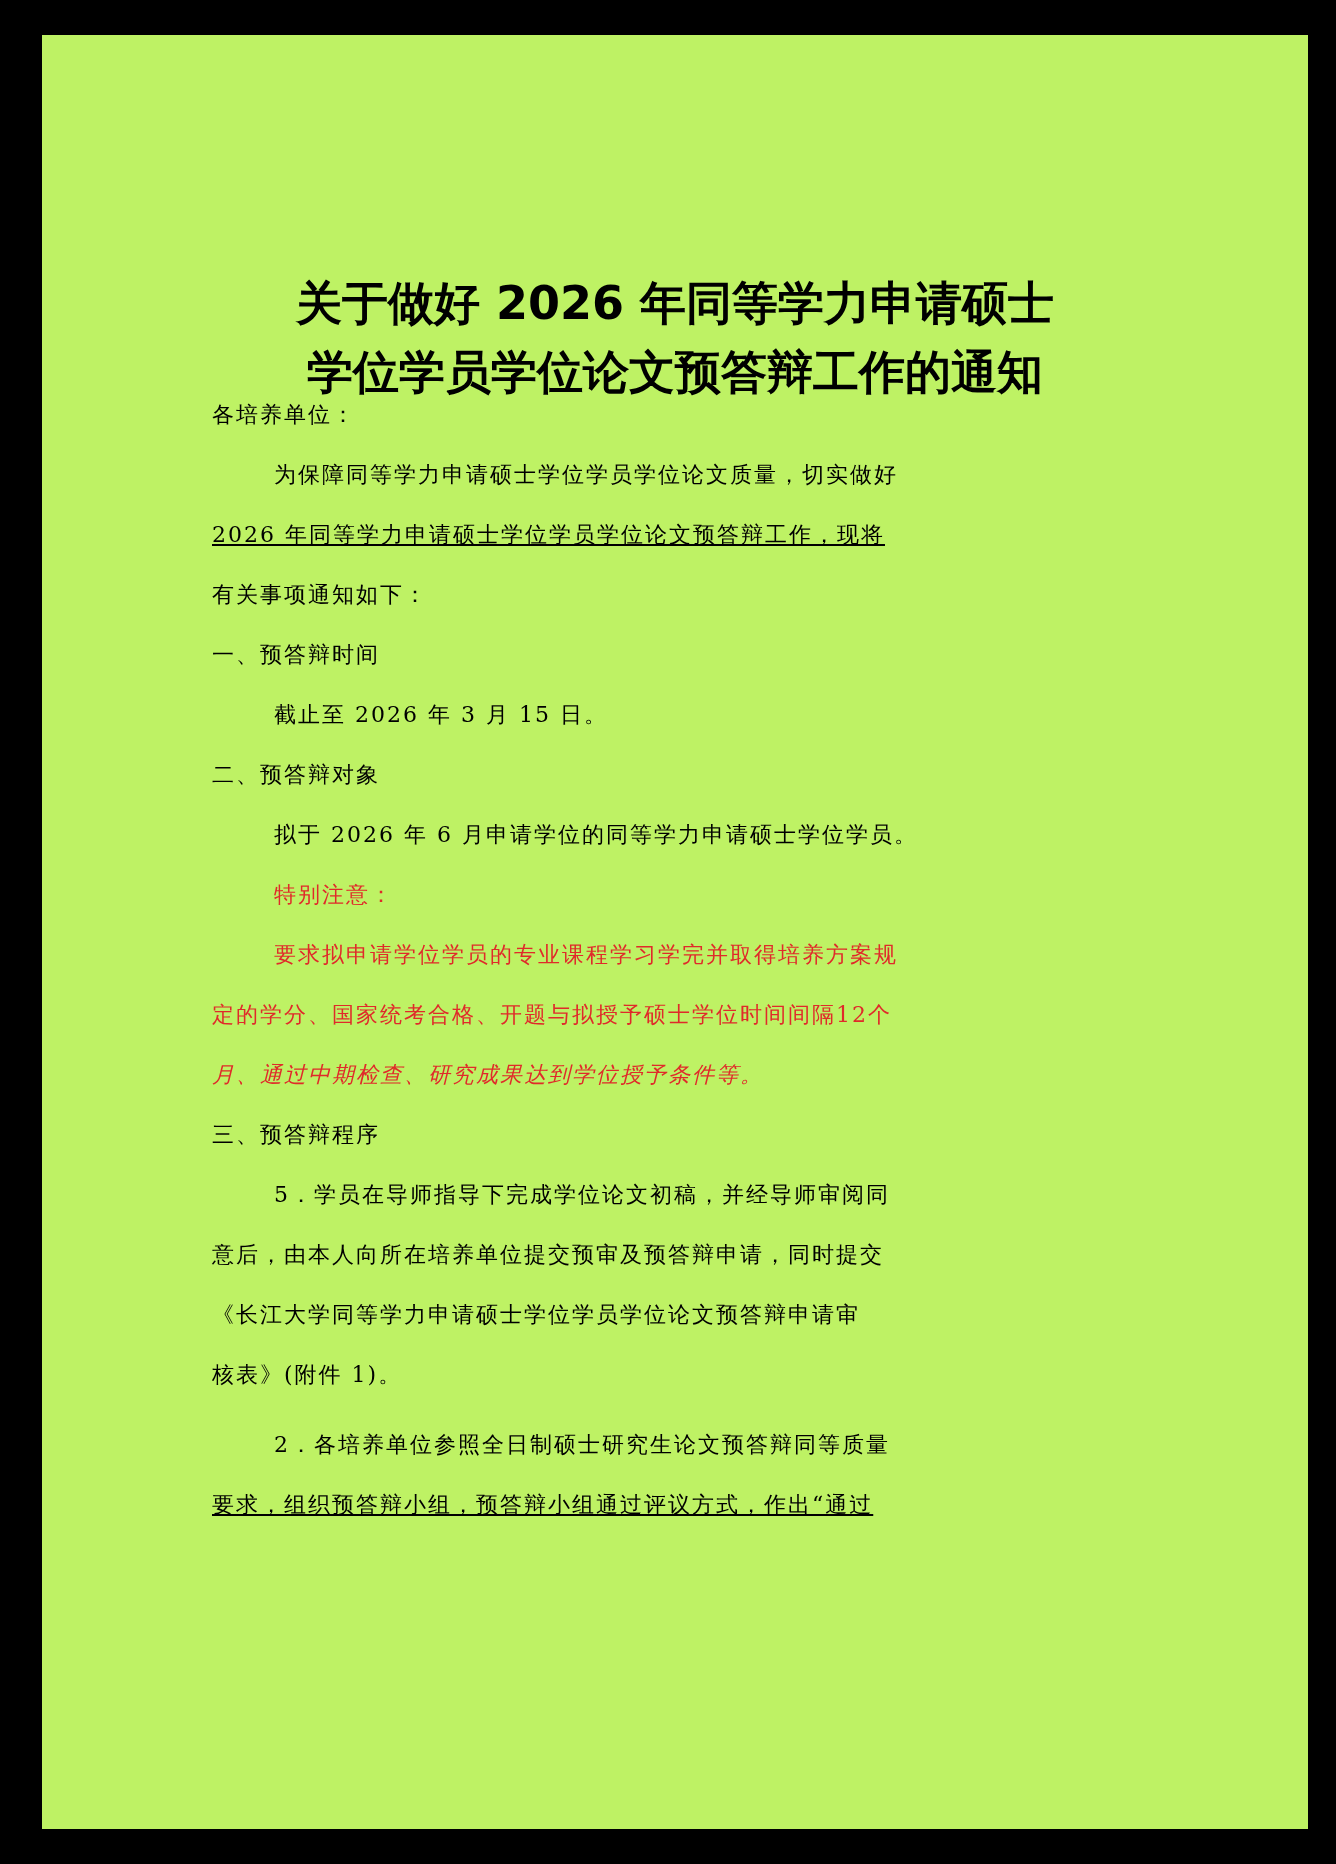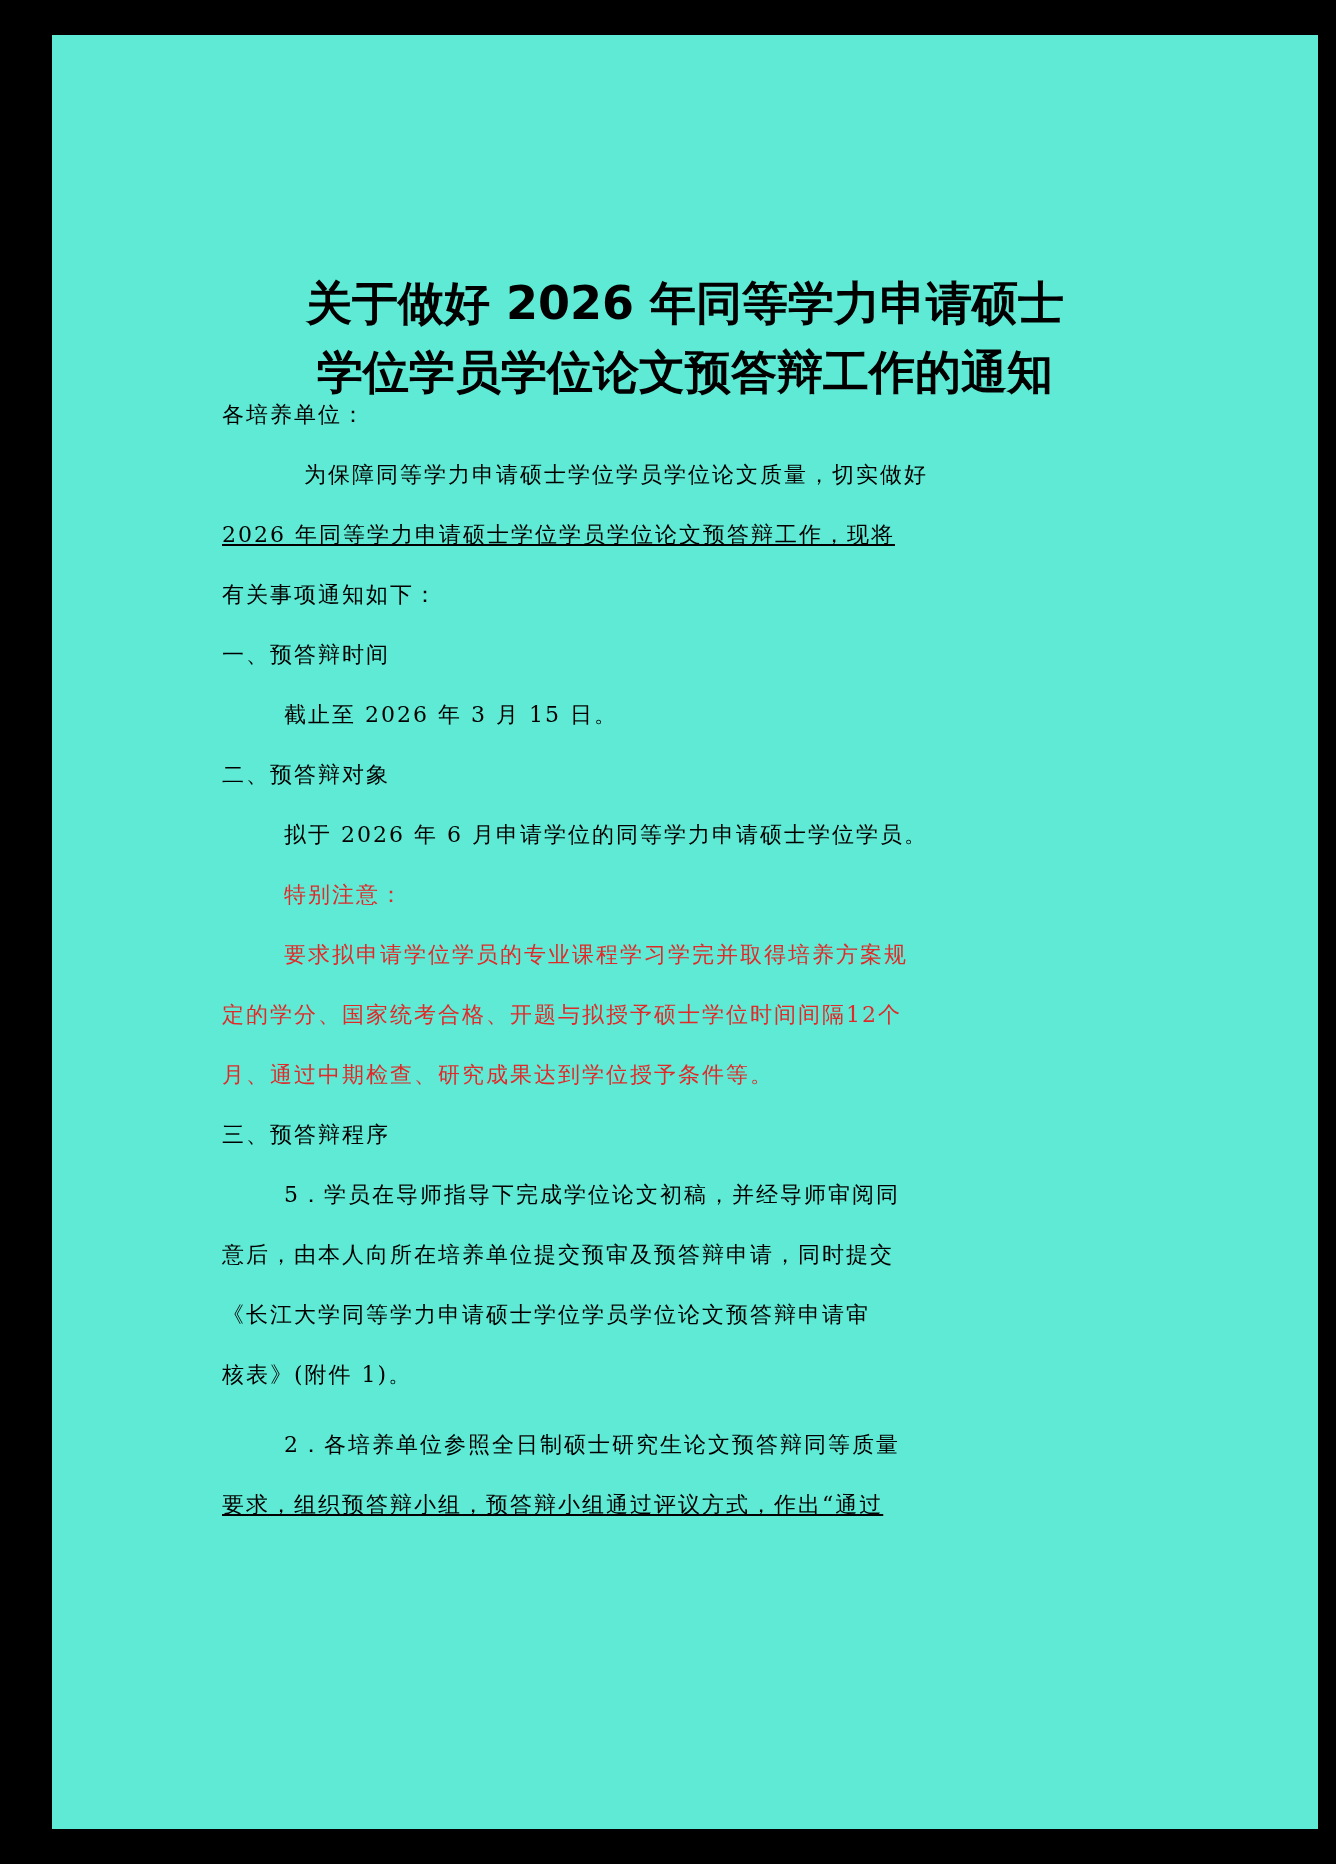--- a/index.html
+++ b/index.html
@@ -8,25 +8,25 @@
     background: #000;
   }
   body {
     width: 1336px;
     height: 1864px;
     position: relative;
     overflow: hidden;
   }
   .page {
     position: absolute;
-    left: 52px;
+    left: 42px;
     top: 35px;
     width: 1266px;
     height: 1794px;
-    background: #5eead4;
+    background: #bef264;
     overflow: hidden;
   }
   .title {
     position: absolute;
     left: 0;
     width: 1266px;
     text-align: center;
     font-family: "DejaVu Sans", "Liberation Sans", sans-serif;
     font-weight: bold;
     font-size: 46px;
@@ -53,34 +53,34 @@
 </head>
 <body>
 
 <div class="page">
 
   <div class="title l1">关于做好 2026 年同等学力申请硕士</div>
   <div class="title l2">学位学员学位论文预答辩工作的通知</div>
 
   <div class="body-text" style="top:365px;">各培养单位：</div>
 
-  <div class="body-text indent" style="top:425px;margin-left:20px;">为保障同等学力申请硕士学位学员学位论文质量，切实做好</div>
+  <div class="body-text indent" style="top:425px;">为保障同等学力申请硕士学位学员学位论文质量，切实做好</div>
   <div class="body-text" style="top:485px;text-decoration:underline;">2026 年同等学力申请硕士学位学员学位论文预答辩工作，现将</div>
   <div class="body-text" style="top:545px;">有关事项通知如下：</div>
 
   <div class="body-text" style="top:605px;">一、预答辩时间</div>
   <div class="body-text indent" style="top:665px;">截止至 2026 年 3 月 15 日。</div>
 
   <div class="body-text" style="top:725px;">二、预答辩对象</div>
   <div class="body-text indent" style="top:785px;">拟于 2026 年 6 月申请学位的同等学力申请硕士学位学员。</div>
 
   <div class="body-text indent red" style="top:845px;">特别注意：</div>
   <div class="body-text indent red" style="top:905px;">要求拟申请学位学员的专业课程学习学完并取得培养方案规</div>
   <div class="body-text red" style="top:965px;">定的学分、国家统考合格、开题与拟授予硕士学位时间间隔12个</div>
-  <div class="body-text red" style="top:1025px;">月、通过中期检查、研究成果达到学位授予条件等。</div>
+  <div class="body-text red" style="top:1025px;font-style:italic;">月、通过中期检查、研究成果达到学位授予条件等。</div>
 
   <div class="body-text" style="top:1085px;">三、预答辩程序</div>
 
   <div class="body-text indent" style="top:1145px;">5．学员在导师指导下完成学位论文初稿，并经导师审阅同</div>
   <div class="body-text" style="top:1205px;">意后，由本人向所在培养单位提交预审及预答辩申请，同时提交</div>
   <div class="body-text" style="top:1265px;">《长江大学同等学力申请硕士学位学员学位论文预答辩申请审</div>
   <div class="body-text" style="top:1325px;">核表》(附件 1)。</div>
 
   <div class="body-text indent" style="top:1395px;">2．各培养单位参照全日制硕士研究生论文预答辩同等质量</div>
   <div class="body-text" style="top:1455px;text-decoration:underline;">要求，组织预答辩小组，预答辩小组通过评议方式，作出“通过</div>

